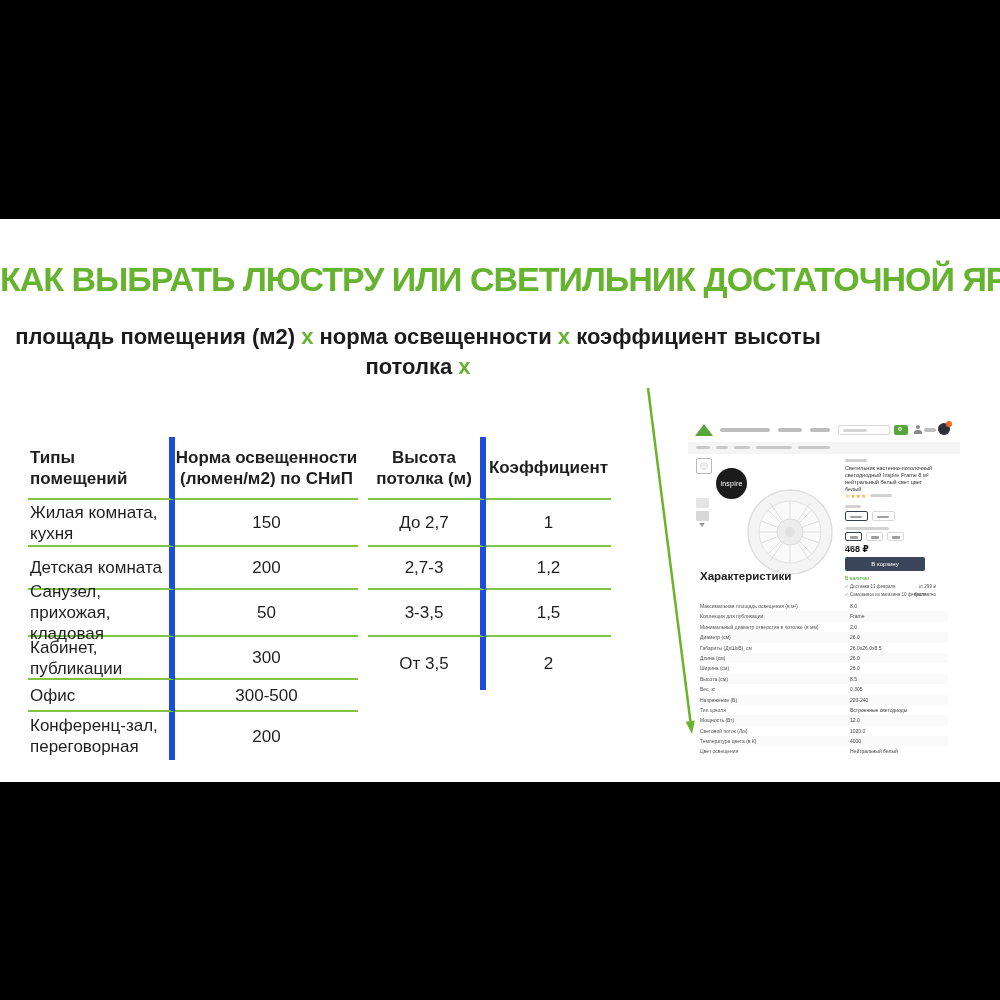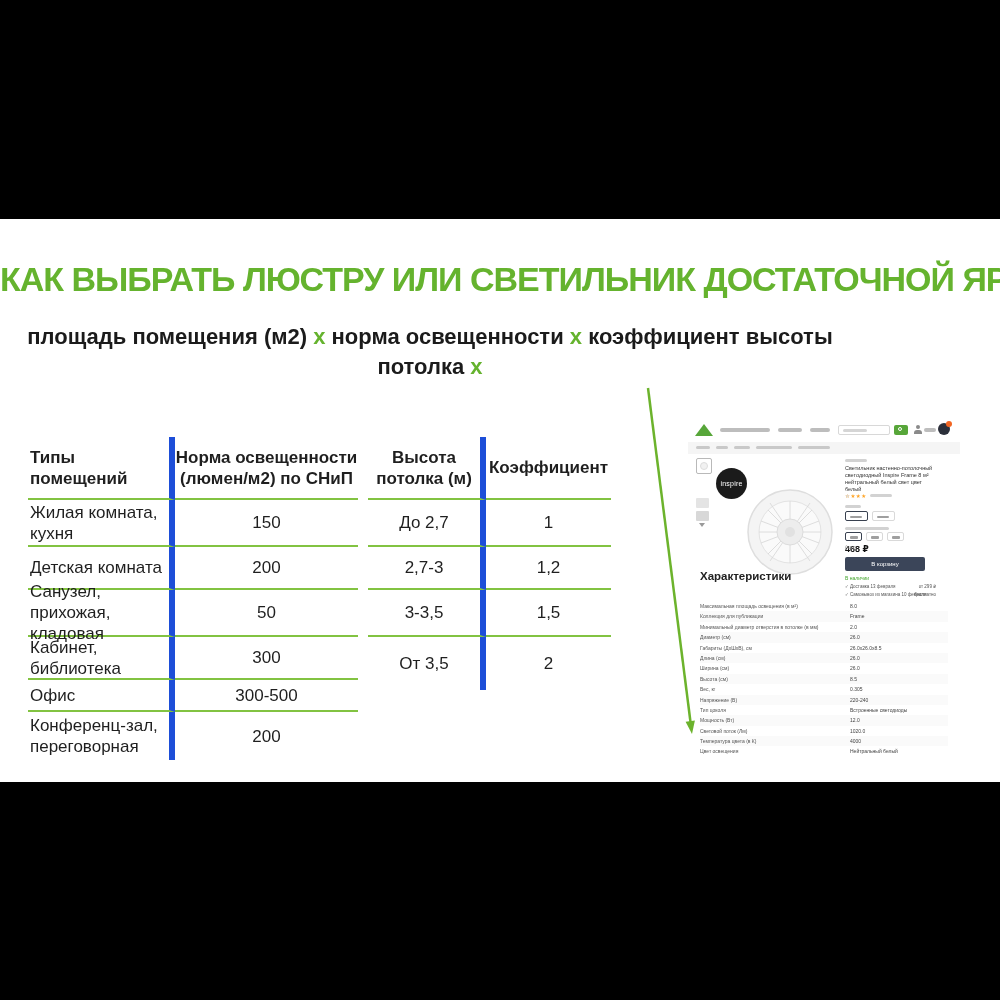--- a/index.html
+++ b/index.html
@@ -5,21 +5,21 @@
   html,body{margin:0;padding:0;background:#222;}
   .stage{position:relative;width:1000px;height:1000px;margin:0 auto;background:#ffffff;
          font-family:"Liberation Sans","DejaVu Sans",sans-serif;overflow:hidden;}
   .bar{position:absolute;left:0;width:1000px;background:#000;}
   .bar.top{top:0;height:219px;}
   .bar.bottom{top:782px;height:218px;}
 
   
   .title{position:absolute;left:0;top:260px;width:1000px;text-align:center;
          color:#65b32e;font-size:34px;font-weight:700;letter-spacing:-1px;white-space:nowrap;}
-  .formula{position:absolute;left:16px;top:322px;width:828px;text-align:center;
+  .formula{position:absolute;left:4px;top:322px;width:828px;text-align:center;
            color:#1b1b1b;font-size:22px;font-weight:700;line-height:30px;}
   .formula .op{color:#65b32e;font-weight:700;}
   .result-box{display:inline-block;border:2px solid #7ec043;border-radius:10px;
               padding:1px 13px 3px 13px;margin-left:4px;}
 
   
   .tbl{position:absolute;display:grid;color:#1f1f1f;font-size:17px;line-height:21px;}
   .tbl-left{left:28px;top:437px;grid-template-columns:147px 183px;
             grid-template-rows:63px 47px 43px 47px 43px 32px 48px;}
   .tbl-right{left:368px;top:437px;grid-template-columns:118px 125px;
@@ -103,21 +103,21 @@
 
   <div class="tbl tbl-left">
     <div class="cell c1 hd bb br">Типы помещений</div>
     <div class="cell cc hd bb">Норма освещенности (люмен/м2) по СНиП</div>
     <div class="cell c1 bb br">Жилая комната, кухня</div>
     <div class="cell cc bb">150</div>
     <div class="cell c1 bb br">Детская комната</div>
     <div class="cell cc bb">200</div>
     <div class="cell c1 bb br">Санузел, прихожая, кладовая</div>
     <div class="cell cc bb">50</div>
-    <div class="cell c1 bb br">Кабинет, библиотека</div>
+    <div class="cell c1 bb br">Кабинет, публикации</div>
     <div class="cell cc bb">300</div>
     <div class="cell c1 bb br">Офис</div>
     <div class="cell cc bb">300-500</div>
     <div class="cell c1 br">Конференц-зал, переговорная</div>
     <div class="cell cc">200</div>
   </div>
 
   <div class="tbl tbl-right">
     <div class="cell cc hd bb br">Высота потолка (м)</div>
     <div class="cell cc hd bb">Коэффициент</div>

